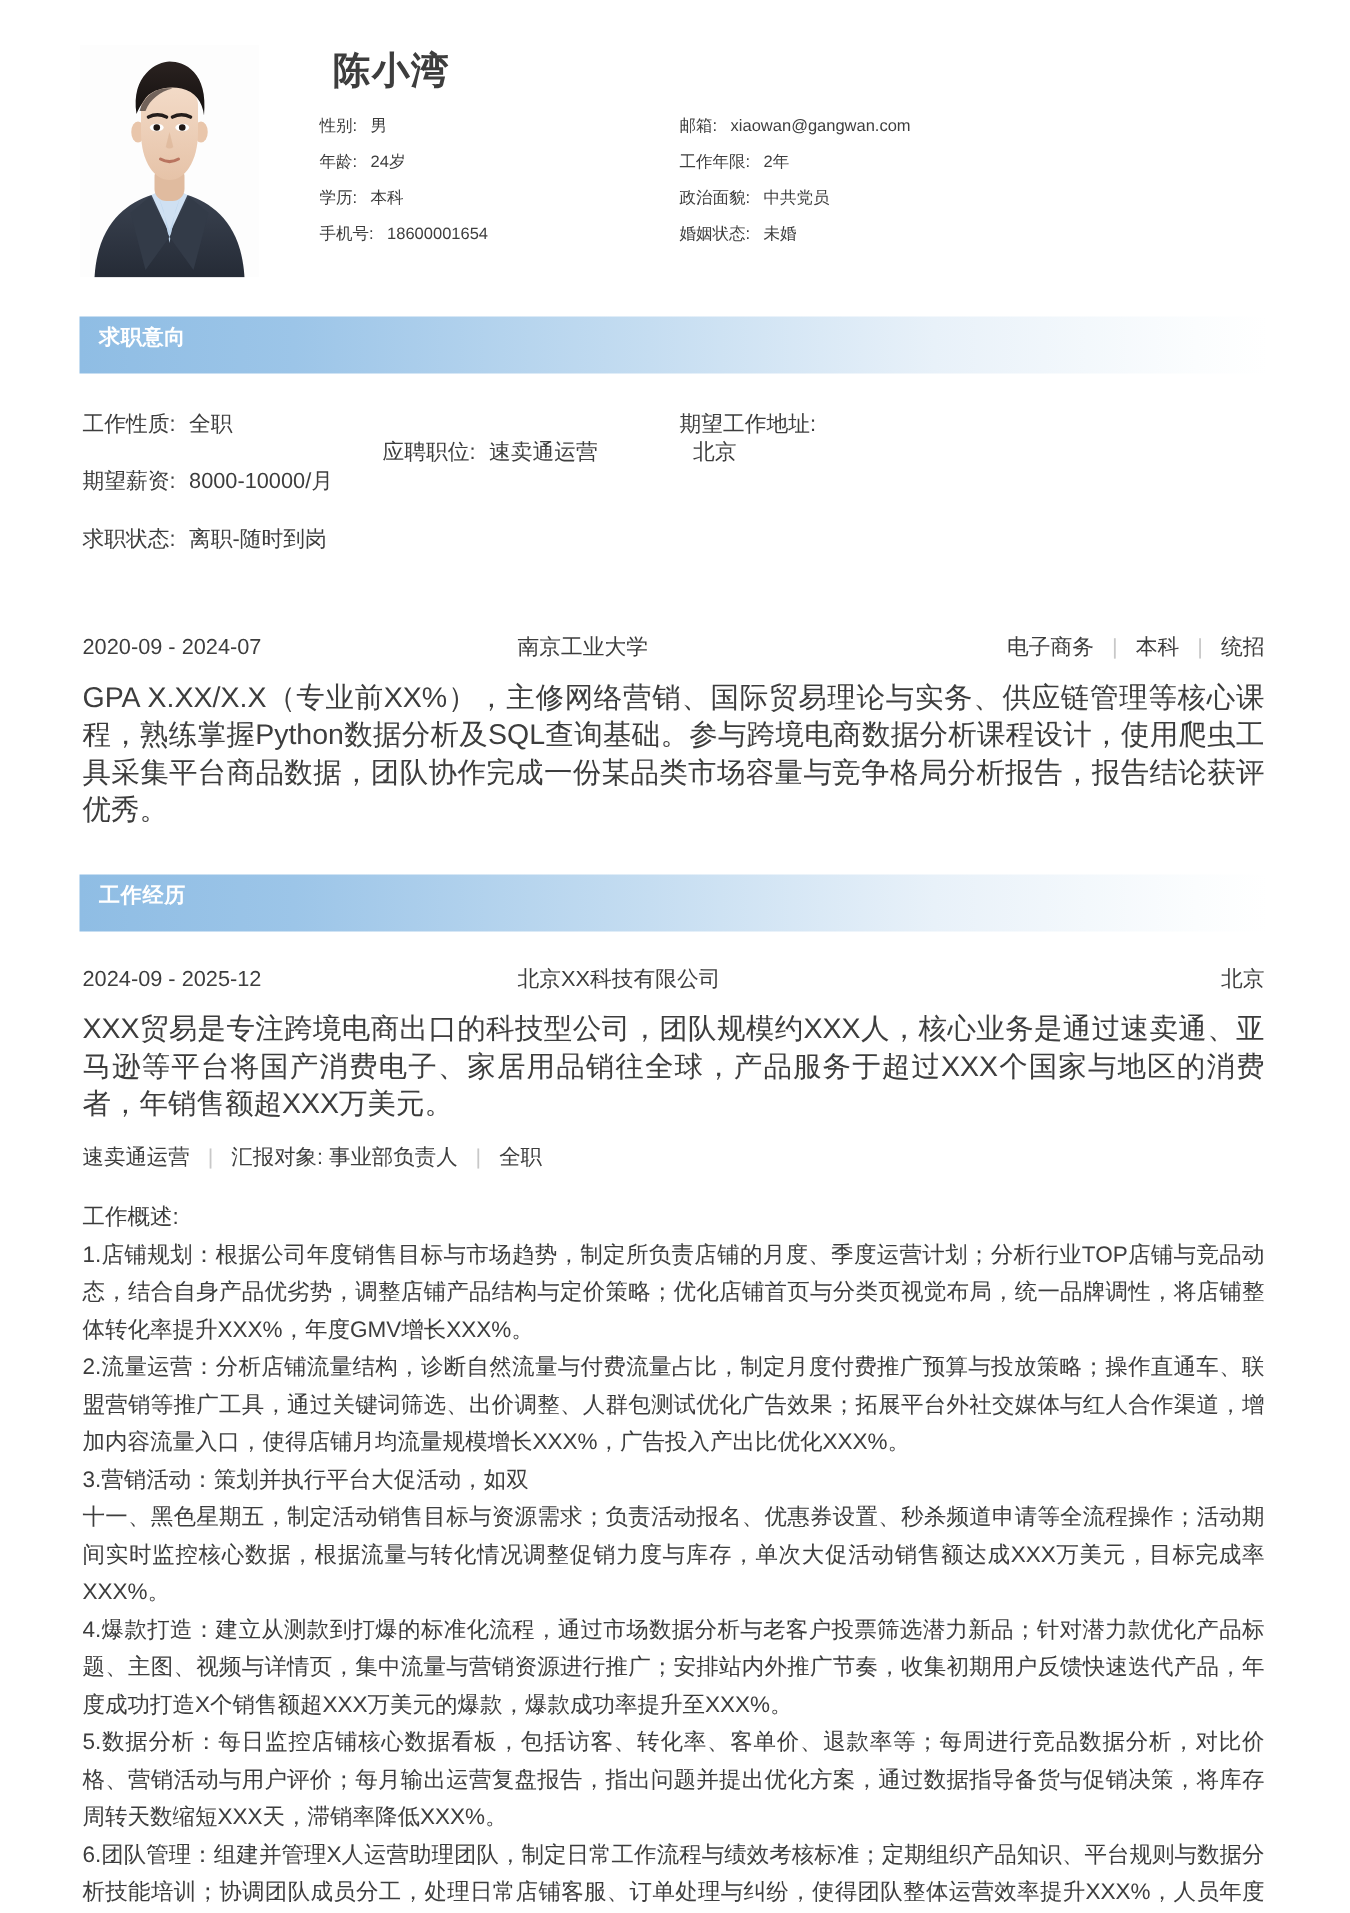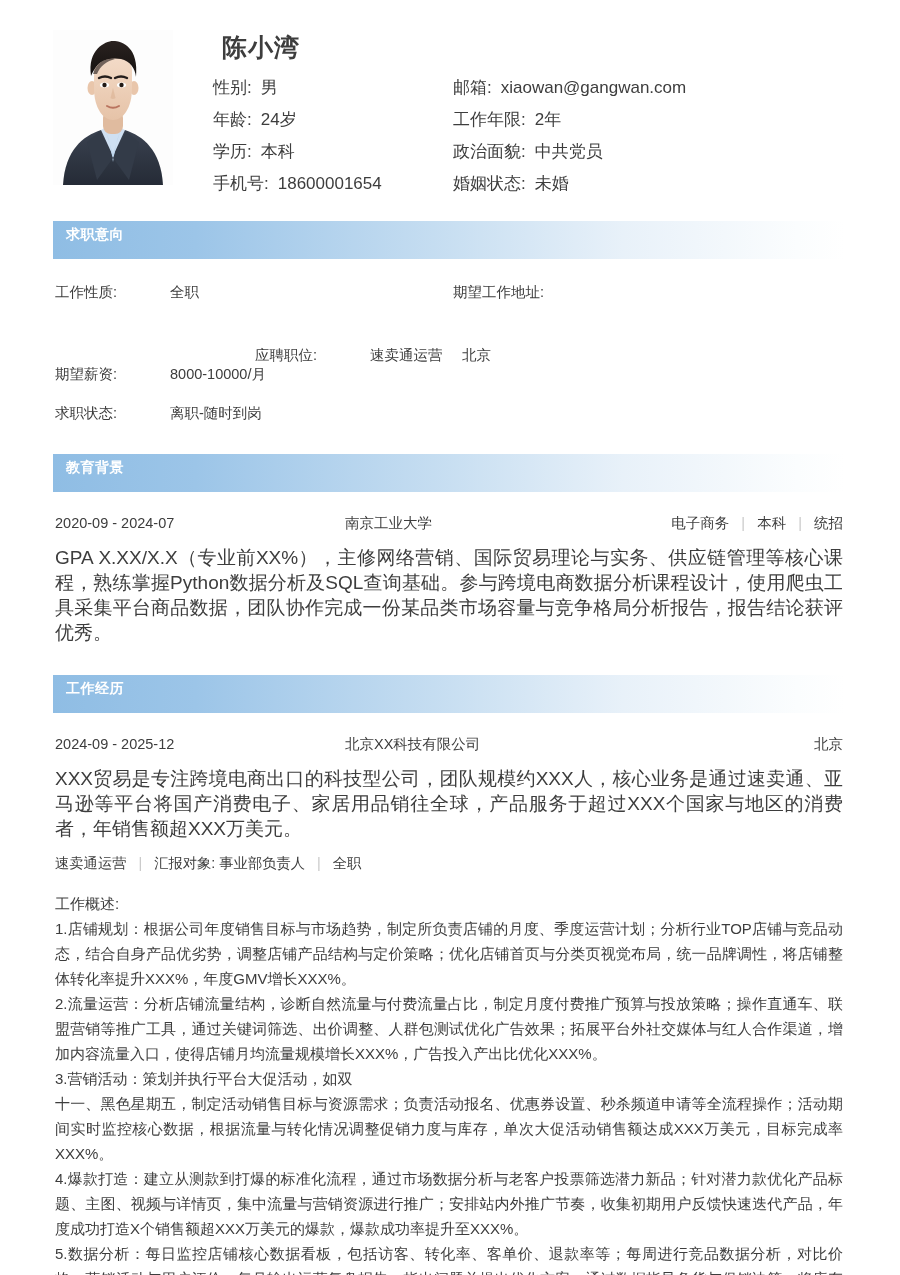--- a/index.html
+++ b/index.html
@@ -51,21 +51,21 @@
     color: #3d3d3d;
     letter-spacing: 1px;
     margin: 0 0 14px 9px;
     line-height: 1.1;
   }
   .info-grid {
     display: grid;
     grid-template-columns: 240px 1fr;
     row-gap: 9px;
     column-gap: 0;
-    font-size: 17px;
+    font-size: 11px;
     color: #3d3d3d;
   }
   .info-cell {
     display: flex;
     align-items: baseline;
     white-space: nowrap;
   }
   .info-label { color: #3d3d3d; }
   .info-value { margin-left: 9px; color: #3d3d3d; }
 
@@ -86,21 +86,21 @@
   
   .sec-body { padding: 0 2px; }
 
   .jobwish {
     display: flex;
     flex-wrap: wrap;
     font-size: 14.5px;
     color: #3d3d3d;
     padding-top: 24px;
   }
-  .jobwish .jw-item { display: flex; white-space: nowrap; gap: 44px; }
+  .jobwish .jw-item { display: flex; white-space: nowrap; }
   .jw-label {}
   .jw-value { margin-left: 9px; }
   .jw-row2 { width: 100%; margin-top: 20px; display:flex; }
 
   
   .entry-head {
     display: flex;
     align-items: baseline;
     font-size: 14.5px;
     color: #3d3d3d;
@@ -265,21 +265,20 @@
           <div class="jw-item">
             <span class="jw-label">求职状态:</span>
             <span class="jw-value">离职-随时到岗</span>
           </div>
         </div>
       </div>
     </div>
   </div>
 
   <div class="section" style="margin-top:31px;">
-    <div class="section-bar">教育背景</div>
     <div class="sec-body">
       <div class="entry-head">
         <div class="eh-date">2020-09 - 2024-07</div>
         <div class="eh-org">南京工业大学</div>
         <div class="eh-right">
           <span>电子商务</span>
           <span class="sep">|</span>
           <span>本科</span>
           <span class="sep">|</span>
           <span>统招</span>

